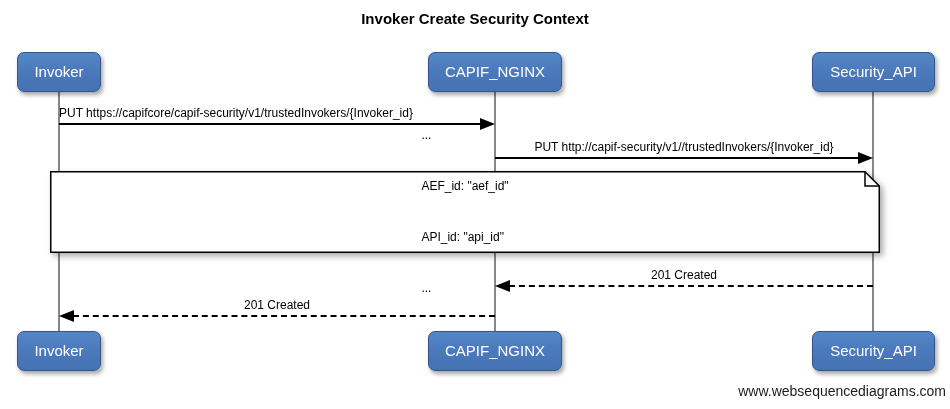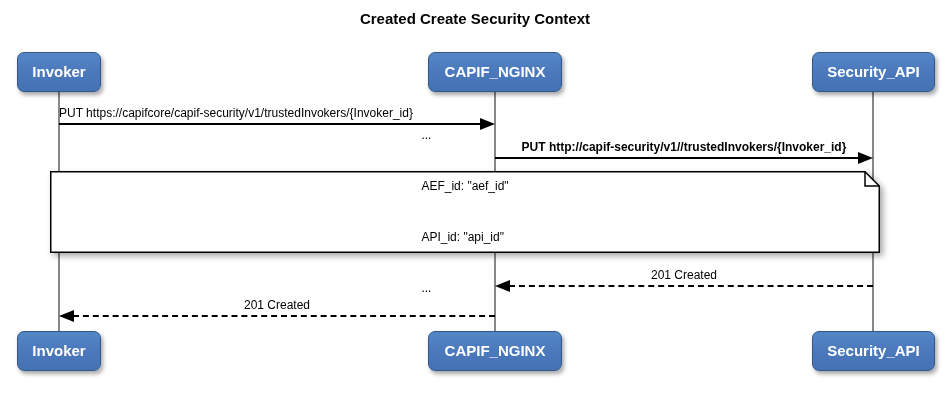--- a/index.html
+++ b/index.html
@@ -33,21 +33,21 @@
     width: 2px;
     background: var(--lifeline, #878787);
   }
   .actor {
     position: absolute;
     height: 38px;
     line-height: 38px;
     text-align: center;
     color: #fff;
     font-size: 15px;
-    font-weight: bold;
+    font-weight: normal;
     background: linear-gradient(180deg, var(--actor_fill_light, #5486c5) 0%, var(--actor_fill, #4a78bb) 55%, var(--actor_fill_dark, #4472b2) 100%);
     border: 1px solid var(--actor_border, #33568c);
     border-radius: 7px;
     box-shadow: 2px 3px 4px rgba(0,0,0,0.35);
     white-space: nowrap;
   }
   .msg-label {
     position: absolute;
     text-align: center;
     font-size: 12px;
@@ -107,35 +107,35 @@
     font-size: 14px;
     color: #1c1c1c;
     white-space: nowrap;
   }
 </style>
 </head>
 <body>
 
 <div class="canvas">
 
-  <div class="title">Created Create Security Context</div>
+  <div class="title">Invoker Create Security Context</div>
 
   <div class="lifeline" style="left:58px;"></div>
   <div class="lifeline" style="left:494px;"></div>
   <div class="lifeline" style="left:872px;"></div>
 
   <div class="actor" style="left:17px;  top:52px; width:82px;">Invoker</div>
   <div class="actor" style="left:428px; top:52px; width:132px;">CAPIF_NGINX</div>
   <div class="actor" style="left:812px; top:52px; width:121px;">Security_API</div>
 
   <div class="msg-label" style="left:59px; top:106px; width:348px;">PUT https://capifcore/capif-security/v1/trustedInvokers/{Invoker_id}</div>
   <div class="line solid" style="left:59px; top:123px; width:423px;"></div>
   <div class="head right" style="left:480px; top:118px;"></div>
 
-  <div class="msg-label" style="left:495px; top:140px; width:378px;font-weight:bold;">PUT http://capif-security/v1//trustedInvokers/{Invoker_id}</div>
+  <div class="msg-label" style="left:495px; top:140px; width:378px;">PUT http://capif-security/v1//trustedInvokers/{Invoker_id}</div>
   <div class="line solid" style="left:495px; top:157px; width:364px;"></div>
   <div class="head right" style="left:858px; top:152px;"></div>
 
   <div class="note">
     <svg width="830" height="82" viewBox="0 0 830 82">
       <path d="M0.75,0.75 H815 L829.25,15 V81.25 H0.75 Z" fill="#ffffff" stroke="#000000" stroke-width="1.5"></path>
       <path d="M815,0.75 V15 H829.25" fill="none" stroke="#000000" stroke-width="1.5"></path>
     </svg>
     <div class="note-text">
       <div class="block">
@@ -152,14 +152,15 @@
   <div class="head left" style="left:495px; top:280px;"></div>
 
   <div class="msg-label" style="left:59px; top:298px; width:436px;">201 Created</div>
   <div class="line dashed" style="left:73px; top:315px; width:422px;"></div>
   <div class="head left" style="left:59px; top:310px;"></div>
 
   <div class="actor" style="left:17px;  top:331px; width:82px;">Invoker</div>
   <div class="actor" style="left:428px; top:331px; width:132px;">CAPIF_NGINX</div>
   <div class="actor" style="left:812px; top:331px; width:121px;">Security_API</div>
 
+  <div class="watermark">www.websequencediagrams.com</div>
 
 </div>
 
 </body></html>

